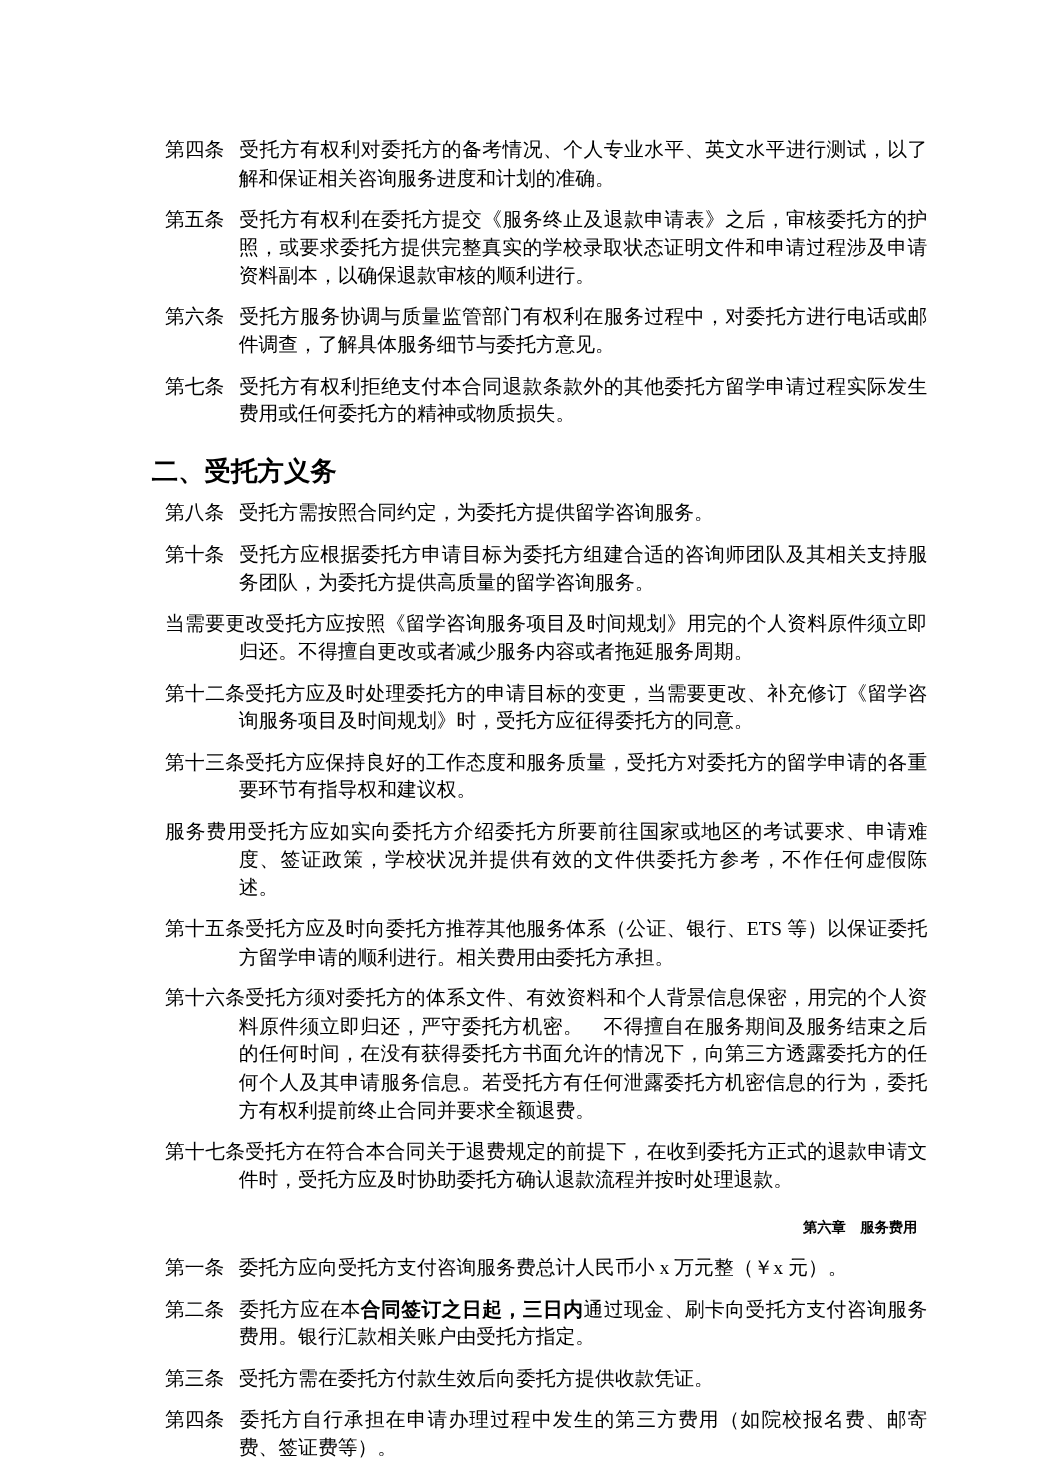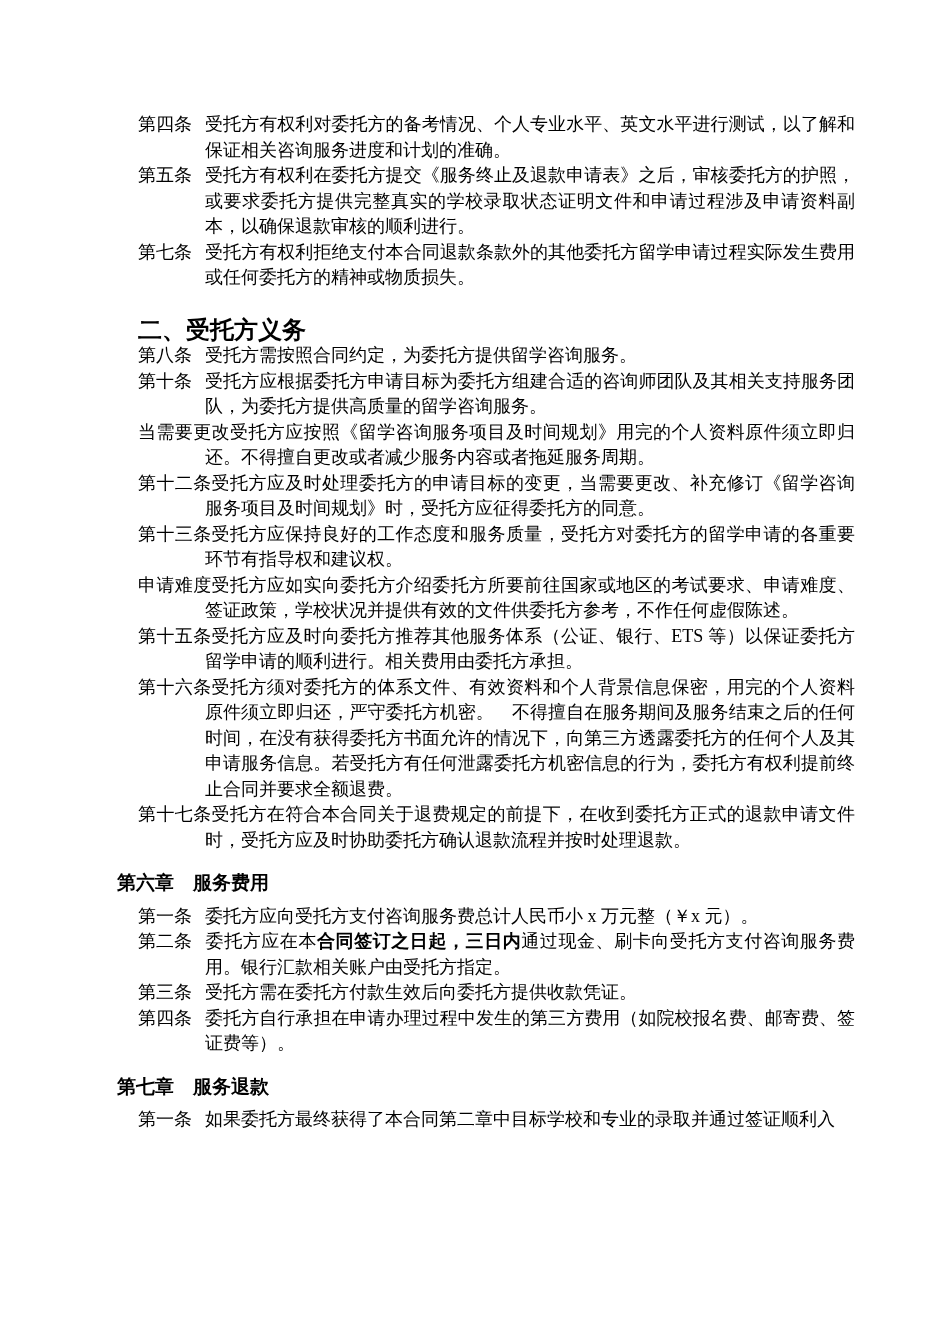--- a/index.html
+++ b/index.html
@@ -13,62 +13,63 @@
     font-family: "Liberation Serif", "DejaVu Serif", serif;
     color: #000000;
     overflow: hidden;
   }
   .doc {
     padding: 112px 95px 0 138px;
     font-size: 18px;
     line-height: 25.5px;
   }
   .clause {
-    margin: 0;
+    margin: 12px;
     padding-left: 67px;
     text-indent: -67px;
     text-align: justify;
   }
   .clause .label-wide {
     display: inline-block;
     width: 67px;
     text-indent: 0;
   }
   .clause .label-flush {
     display: inline;
   }
   .subheading {
     font-weight: bold;
     font-size: 24px;
     margin: 27px 0 0 0;
   }
   .chapter {
     font-weight: bold;
-    font-size: 19px;
-    text-align: left;
+    font-size: 13px;
+    text-align: right;
     margin: 17px 0 8px 0;
     position: relative;
     left: -21px;
   }
   b { font-weight: bold; }
 </style>
 </head>
 <body>
 
 <div class="doc" id="doc">
     <p class="clause"><span class="label-wide">第四条</span><span>受托方有权利对委托方的备考情况、个人专业水平、英文水平进行测试，以了解和保证相关咨询服务进度和计划的准确。</span></p>
     <p class="clause"><span class="label-wide">第五条</span><span>受托方有权利在委托方提交《服务终止及退款申请表》之后，审核委托方的护照，或要求委托方提供完整真实的学校录取状态证明文件和申请过程涉及申请资料副本，以确保退款审核的顺利进行。</span></p>
+    <p class="clause"><span class="label-wide">第六条</span><span>受托方服务协调与质量监管部门有权利在服务过程中，对委托方进行电话或邮件调查，了解具体服务细节与委托方意见。</span></p>
     <p class="clause"><span class="label-wide">第七条</span><span>受托方有权利拒绝支付本合同退款条款外的其他委托方留学申请过程实际发生费用或任何委托方的精神或物质损失。</span></p>
     <div class="subheading">二、受托方义务</div>
     <p class="clause"><span class="label-wide">第八条</span><span>受托方需按照合同约定，为委托方提供留学咨询服务。</span></p>
     <p class="clause"><span class="label-wide">第十条</span><span>受托方应根据委托方申请目标为委托方组建合适的咨询师团队及其相关支持服务团队，为委托方提供高质量的留学咨询服务。</span></p>
     <p class="clause"><span class="label-flush">当需要更改</span><span>受托方应按照《留学咨询服务项目及时间规划》用完的个人资料原件须立即归还。不得擅自更改或者减少服务内容或者拖延服务周期。</span></p>
     <p class="clause"><span class="label-flush">第十二条</span><span>受托方应及时处理委托方的申请目标的变更，当需要更改、补充修订《留学咨询服务项目及时间规划》时，受托方应征得委托方的同意。</span></p>
     <p class="clause"><span class="label-flush">第十三条</span><span>受托方应保持良好的工作态度和服务质量，受托方对委托方的留学申请的各重要环节有指导权和建议权。</span></p>
-    <p class="clause"><span class="label-flush">申请难度</span><span>受托方应如实向委托方介绍委托方所要前往国家或地区的考试要求、申请难度、签证政策，学校状况并提供有效的文件供委托方参考，不作任何虚假陈述。</span></p>
+    <p class="clause"><span class="label-flush">服务费用</span><span>受托方应如实向委托方介绍委托方所要前往国家或地区的考试要求、申请难度、签证政策，学校状况并提供有效的文件供委托方参考，不作任何虚假陈述。</span></p>
     <p class="clause"><span class="label-flush">第十五条</span><span>受托方应及时向委托方推荐其他服务体系（公证、银行、ETS 等）以保证委托方留学申请的顺利进行。相关费用由委托方承担。</span></p>
     <p class="clause"><span class="label-flush">第十六条</span><span>受托方须对委托方的体系文件、有效资料和个人背景信息保密，用完的个人资料原件须立即归还，严守委托方机密。　不得擅自在服务期间及服务结束之后的任何时间，在没有获得委托方书面允许的情况下，向第三方透露委托方的任何个人及其申请服务信息。若受托方有任何泄露委托方机密信息的行为，委托方有权利提前终止合同并要求全额退费。</span></p>
     <p class="clause"><span class="label-flush">第十七条</span><span>受托方在符合本合同关于退费规定的前提下，在收到委托方正式的退款申请文件时，受托方应及时协助委托方确认退款流程并按时处理退款。</span></p>
     <div class="chapter">第六章　服务费用</div>
     <p class="clause"><span class="label-wide">第一条</span><span>委托方应向受托方支付咨询服务费总计人民币小 x 万元整（￥x 元）。</span></p>
     <p class="clause"><span class="label-wide">第二条</span><span>委托方应在本</span><b>合同签订之日起，三日内</b><span>通过现金、刷卡向受托方支付咨询服务费用。银行汇款相关账户由受托方指定。</span></p>
     <p class="clause"><span class="label-wide">第三条</span><span>受托方需在委托方付款生效后向委托方提供收款凭证。</span></p>
     <p class="clause"><span class="label-wide">第四条</span><span>委托方自行承担在申请办理过程中发生的第三方费用（如院校报名费、邮寄费、签证费等）。</span></p>
     <div class="chapter">第七章　服务退款</div>
     <p class="clause"><span class="label-wide">第一条</span><span>如果委托方最终获得了本合同第二章中目标学校和专业的录取并通过签证顺利入</span></p>

